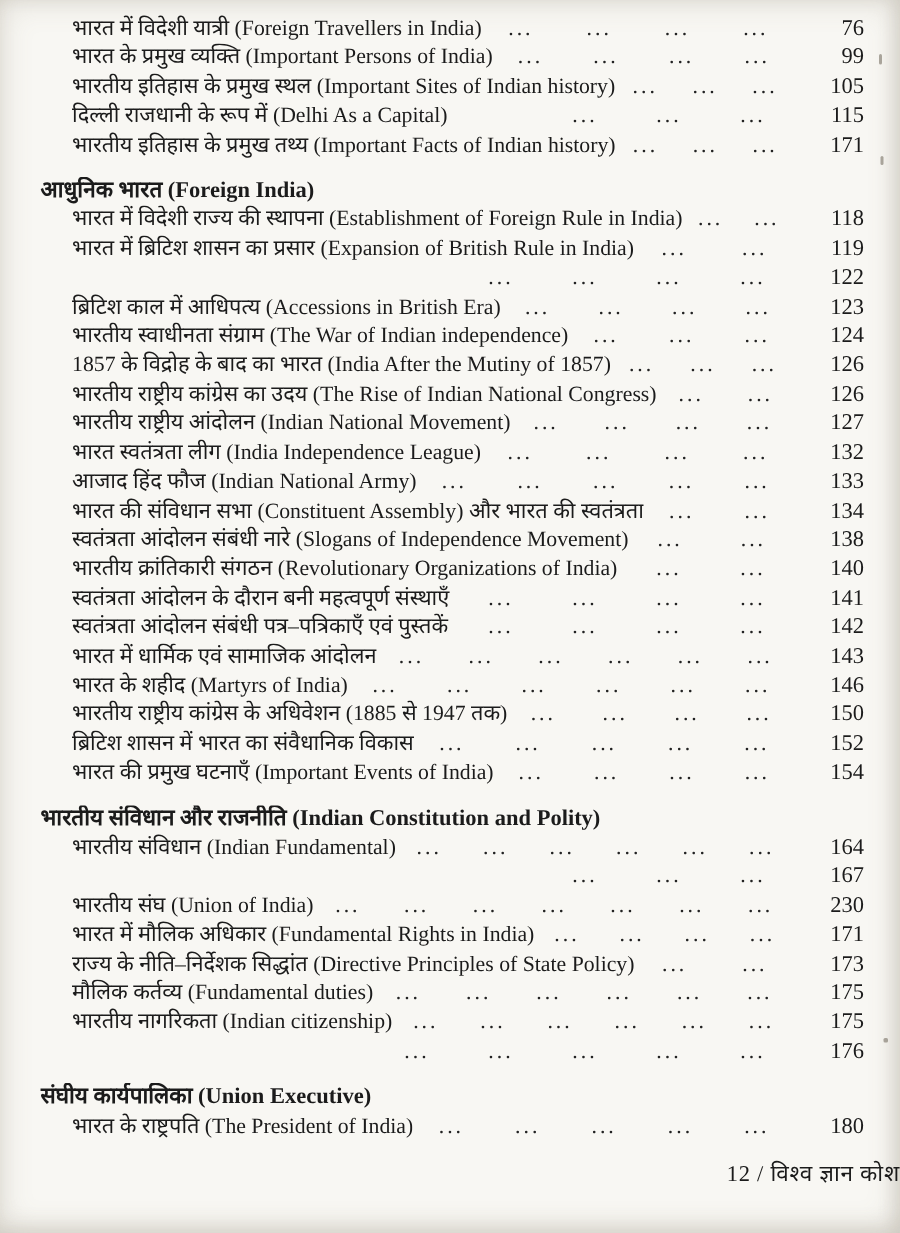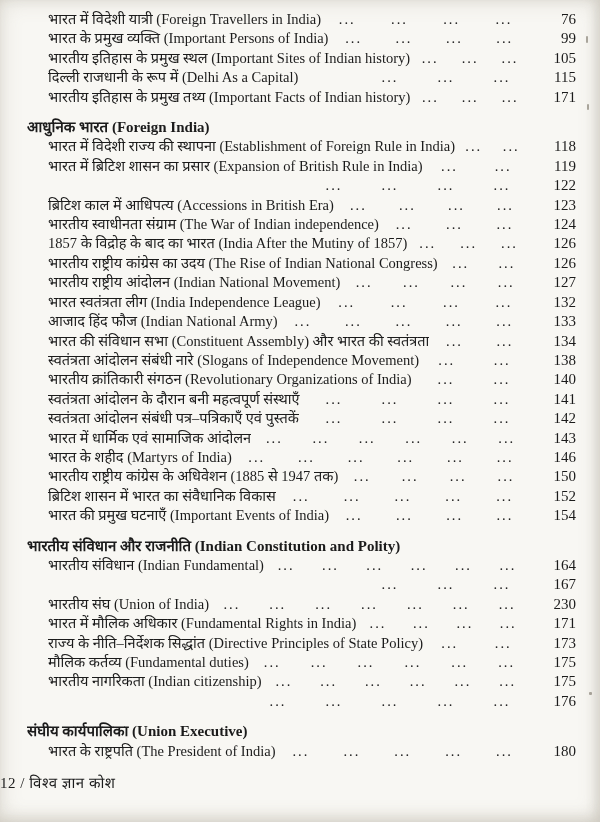--- a/index.html
+++ b/index.html
@@ -59,21 +59,21 @@
     letter-spacing: 2px;
     color: #222;
   }
   .pg {
     flex: 0 0 46px;
     text-align: right;
     font-size: 15px;
   }
   .footer {
     margin-top: 13px;
-    text-align: left;
+    text-align: right;
     font-size: 15px;
     line-height: 19.4px;
     letter-spacing: 0.5px;
   }
   .speck {
     position: absolute;
     background: #6b6558;
     opacity: 0.55;
     border-radius: 1px;
   }

